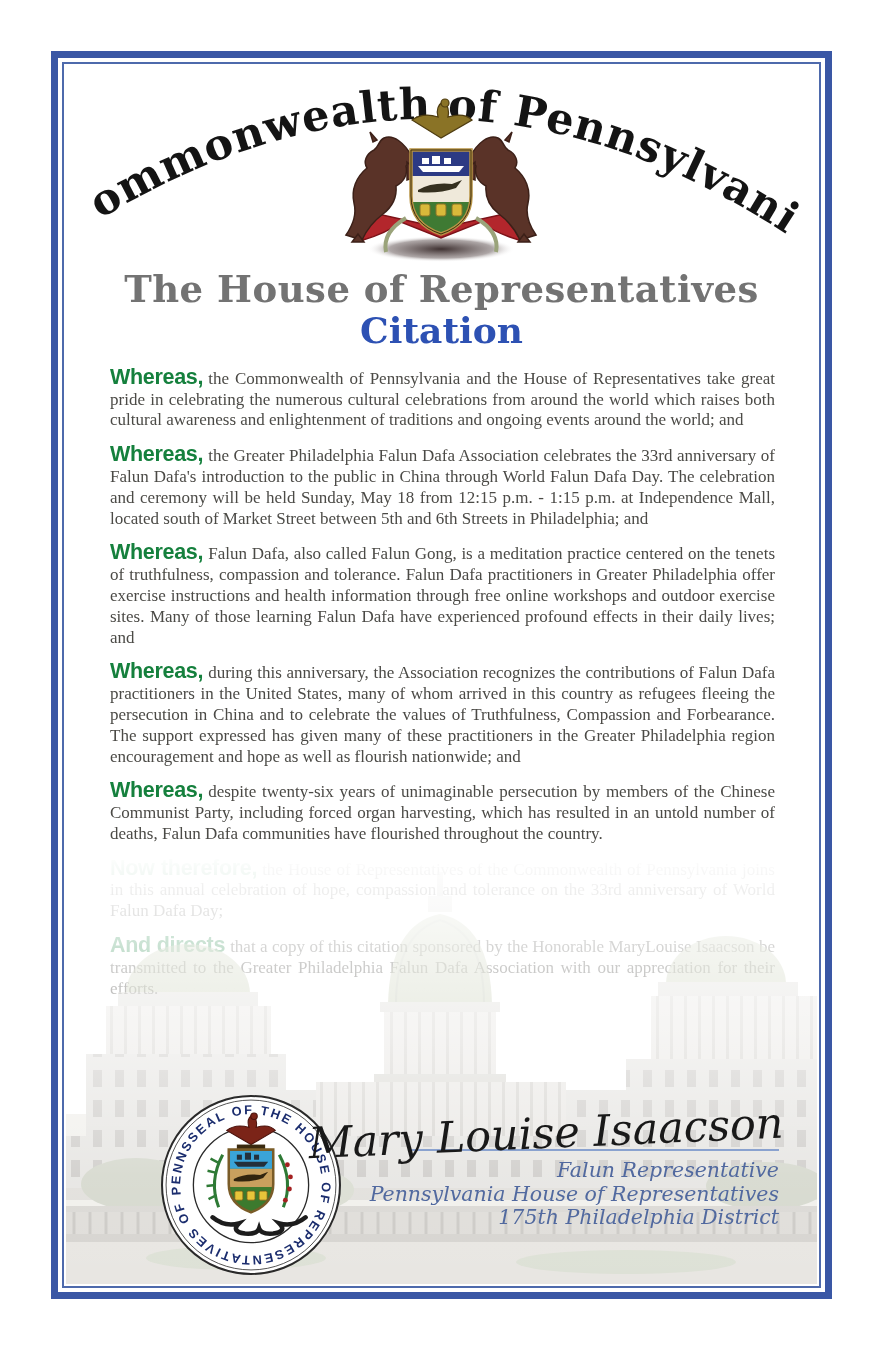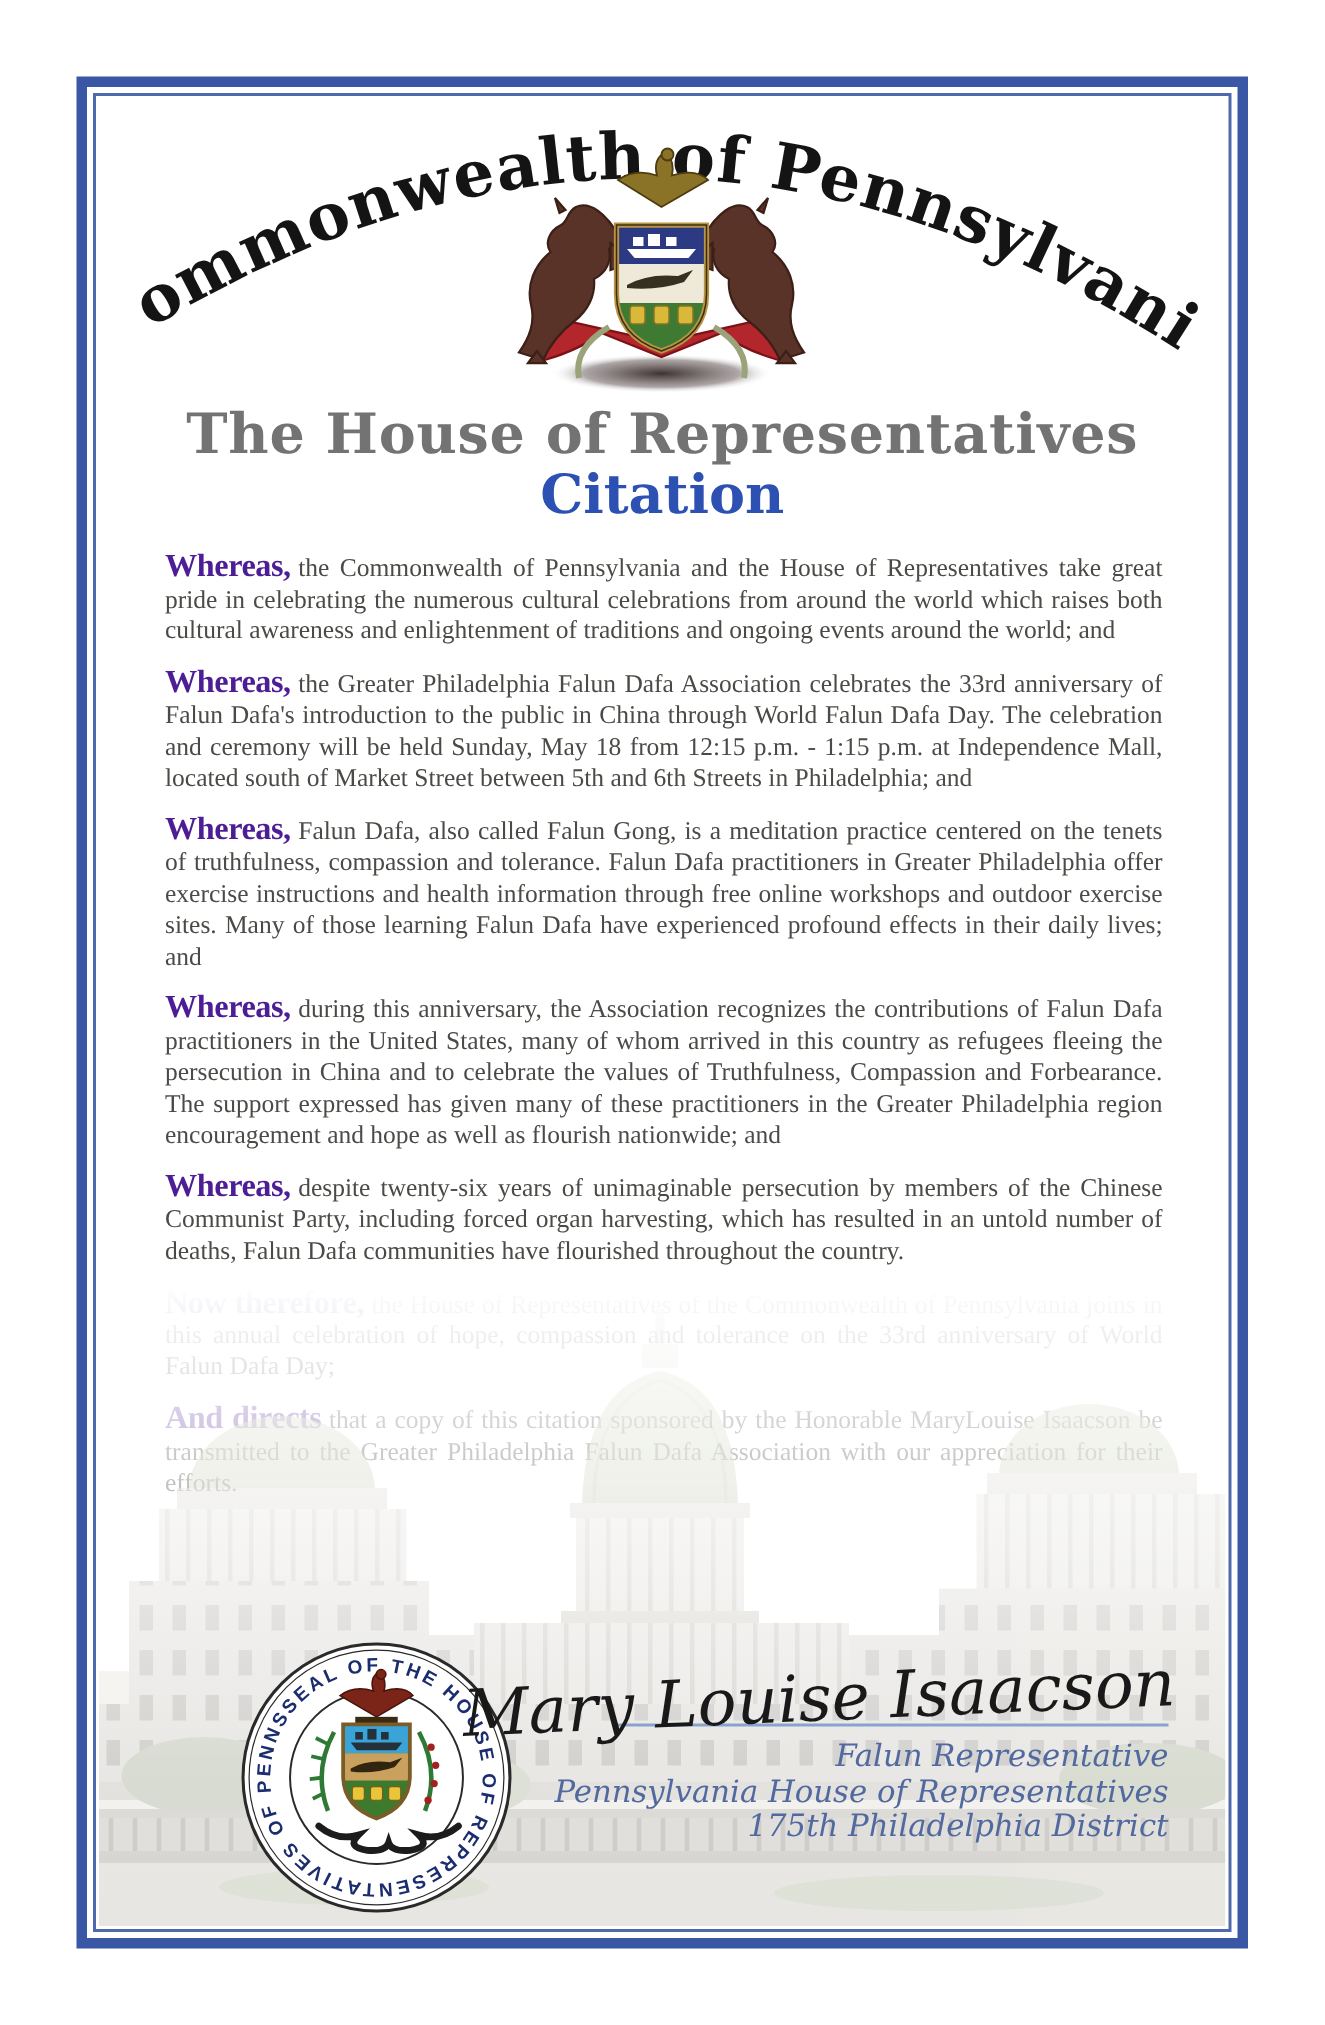--- a/index.html
+++ b/index.html
@@ -37,22 +37,22 @@
     text-align:center; font-family:"DejaVu Serif", serif; font-weight:bold;
     font-size:36px; color:#2d51b3; line-height:1.05; margin-top:2px;
   }
   
   .body-text { padding:17px 42px 0 44px; }
   .para {
     font-size:17px; line-height:20.8px; text-align:justify; color:#4b4a46;
     margin-bottom:13px;
   }
   .lead {
-    font-family:Liberation Serif, serif; font-weight:bold; font-size:21.5px;
-    color:#4c1d95; padding-right:5px; letter-spacing:-0.3px;
+    font-family:Liberation Sans, sans-serif; font-weight:bold; font-size:21.5px;
+    color:#15803d; padding-right:5px; letter-spacing:-0.3px;
   }
   
   .seal { position:absolute; left:94px; top:1028px; width:182px; height:182px; }
   .seal-ring-text {
     font-family:"Liberation Sans", sans-serif; font-weight:bold; font-size:12.6px;
     fill:#1b2d6e; letter-spacing:2.1px;
   }
   .sig-block {
     position:absolute; right:38px; top:1036px; width:470px; text-align:right;
   }

